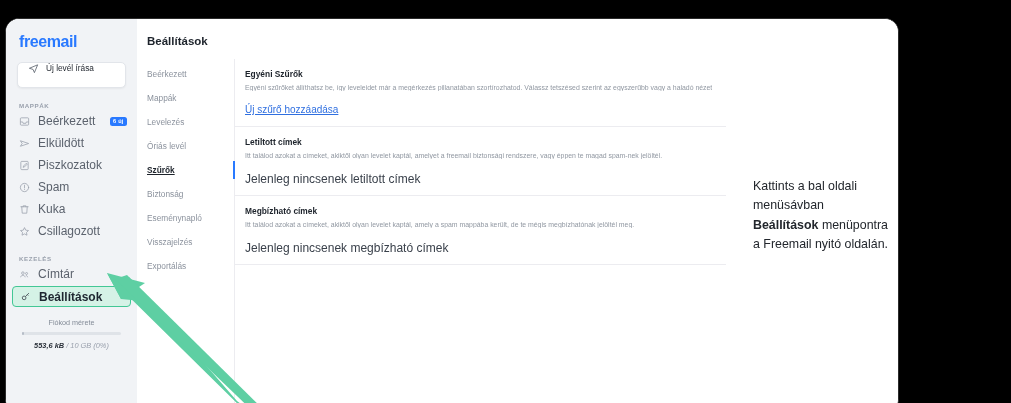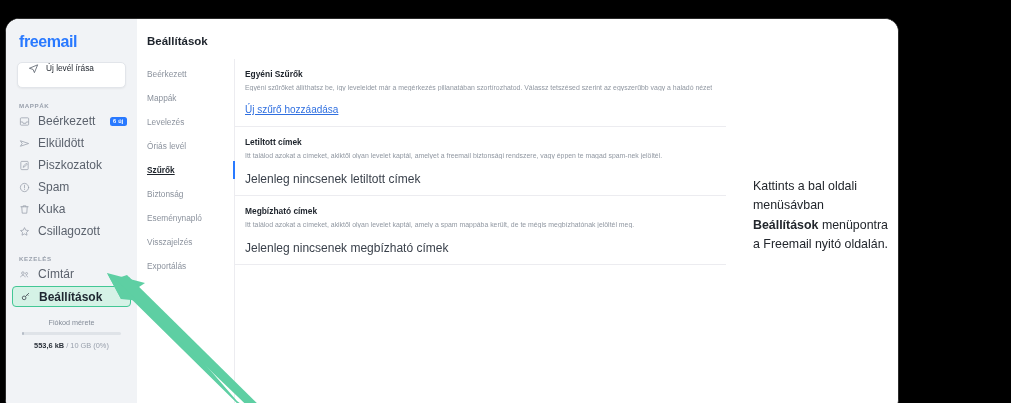--- a/index.html
+++ b/index.html
@@ -89,21 +89,21 @@
   .ic svg { width: 11px; height: 11px; display: block; }
 
   .storage { padding: 11px 12px 0 12px; text-align: center; }
   .storage .t { font-size: 7.2px; color: #838b97; }
   .storage .bar {
     height: 2.5px; background: #dfe3e8;
     border-radius: 2px; margin: 5px 4px 6px 4px;
   }
   .storage .bar i { display:block; height:100%; width:2%; background:#b6bdc7; border-radius:2px; }
   .storage .v { font-size: 7.4px; color: #2b313a; font-weight: bold; }
-  .storage .v span { color: #9aa1ad; font-weight: normal; }
+  .storage .v span { color: #9aa1ad; font-weight: normal; font-style: italic; }
 
   
   #settings { flex: 1; height: 100%; background:#fff; position: relative; }
   #page-title {
     font-size: 11.5px; color: #1d232b; font-weight: bold;
     padding: 16px 0 0 10px;
   }
   #settings-body { display: flex; margin-top: 12px; height: calc(100% - 44px); }
 
   #subnav { width: 98px; flex: 0 0 98px; border-right: 1px solid #ececf0; padding-top: 3px; }

